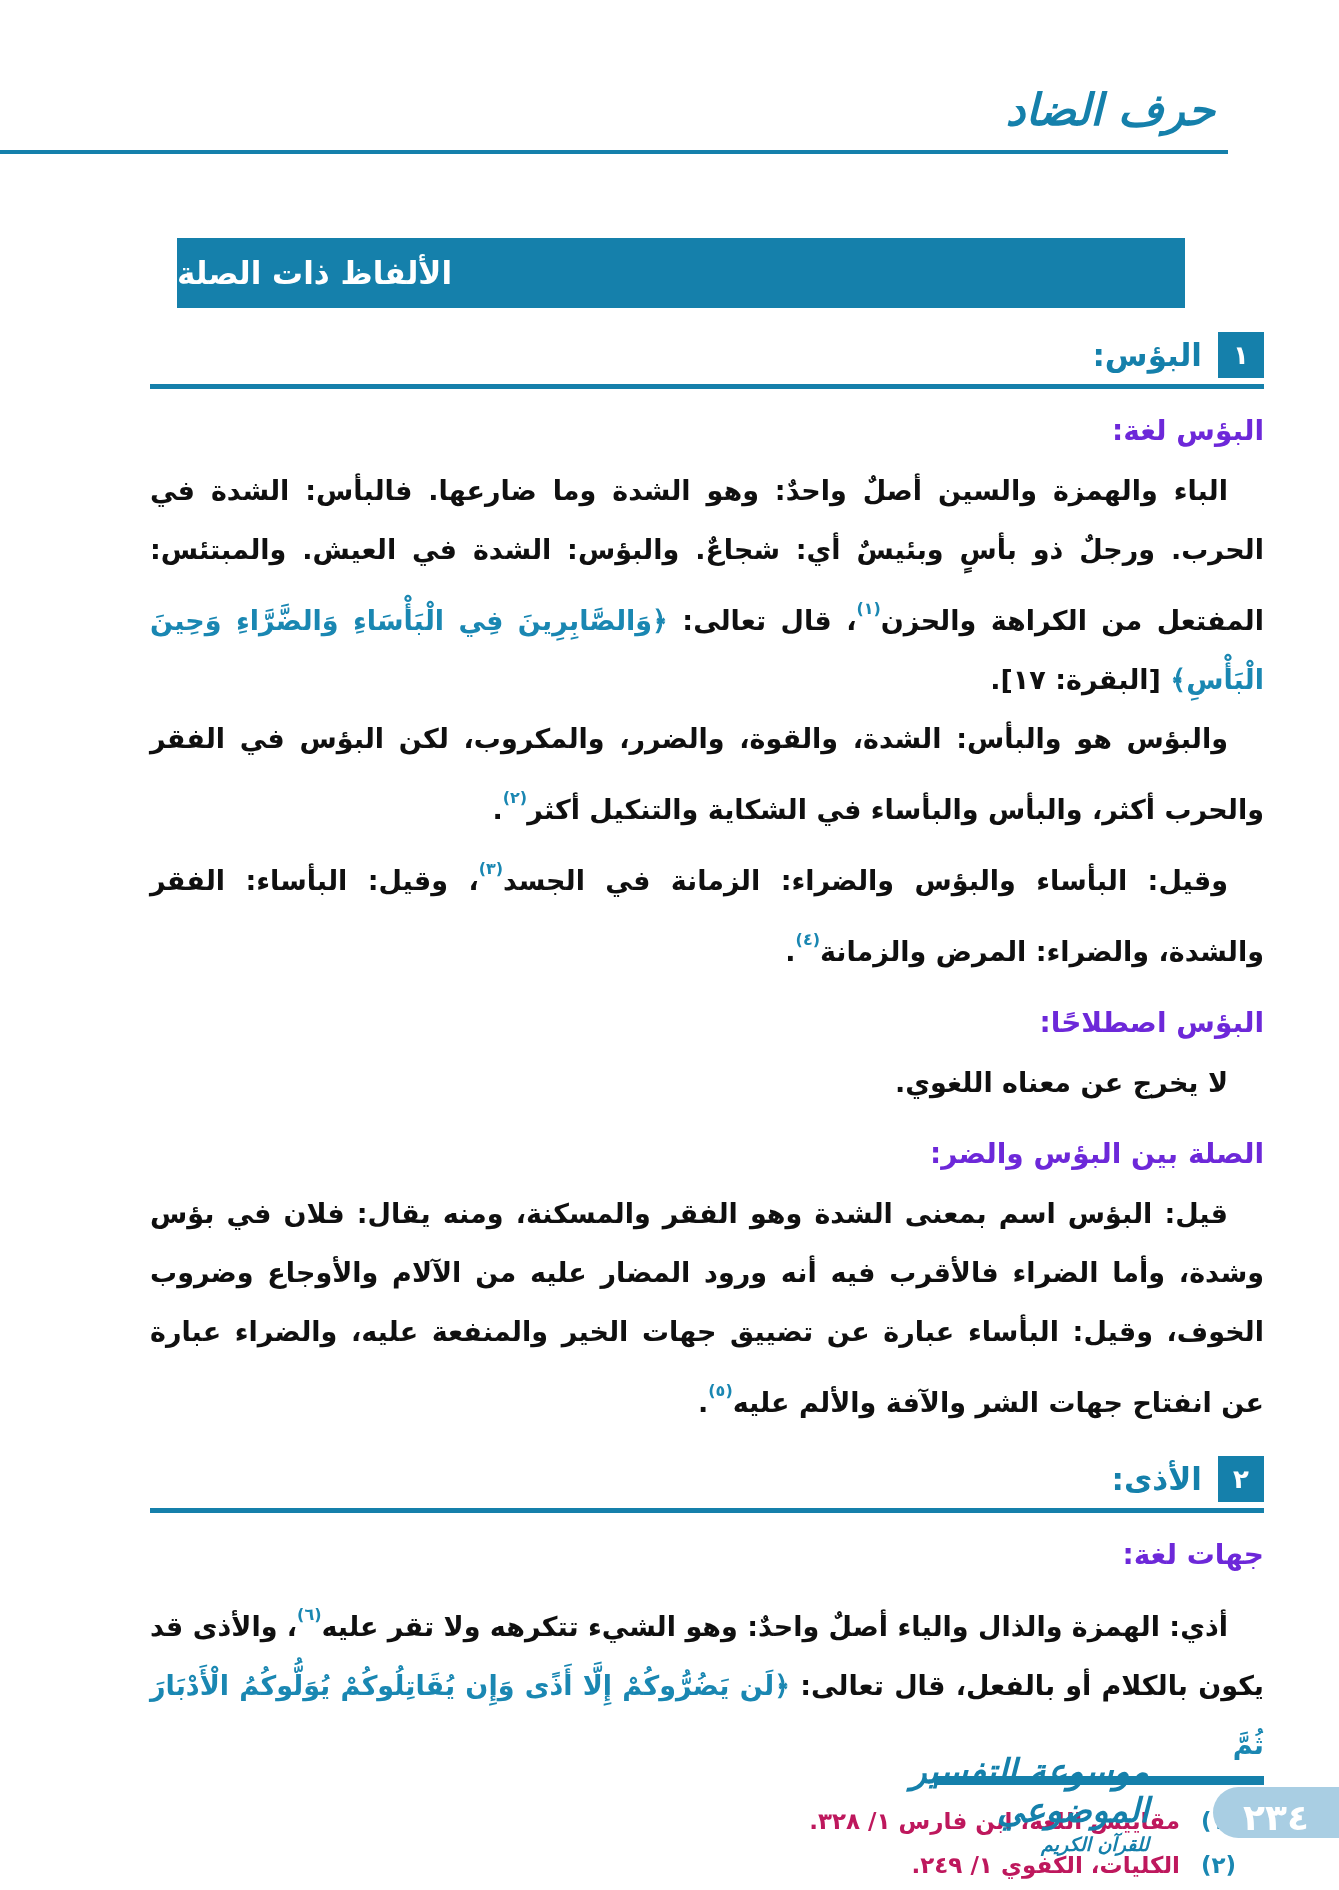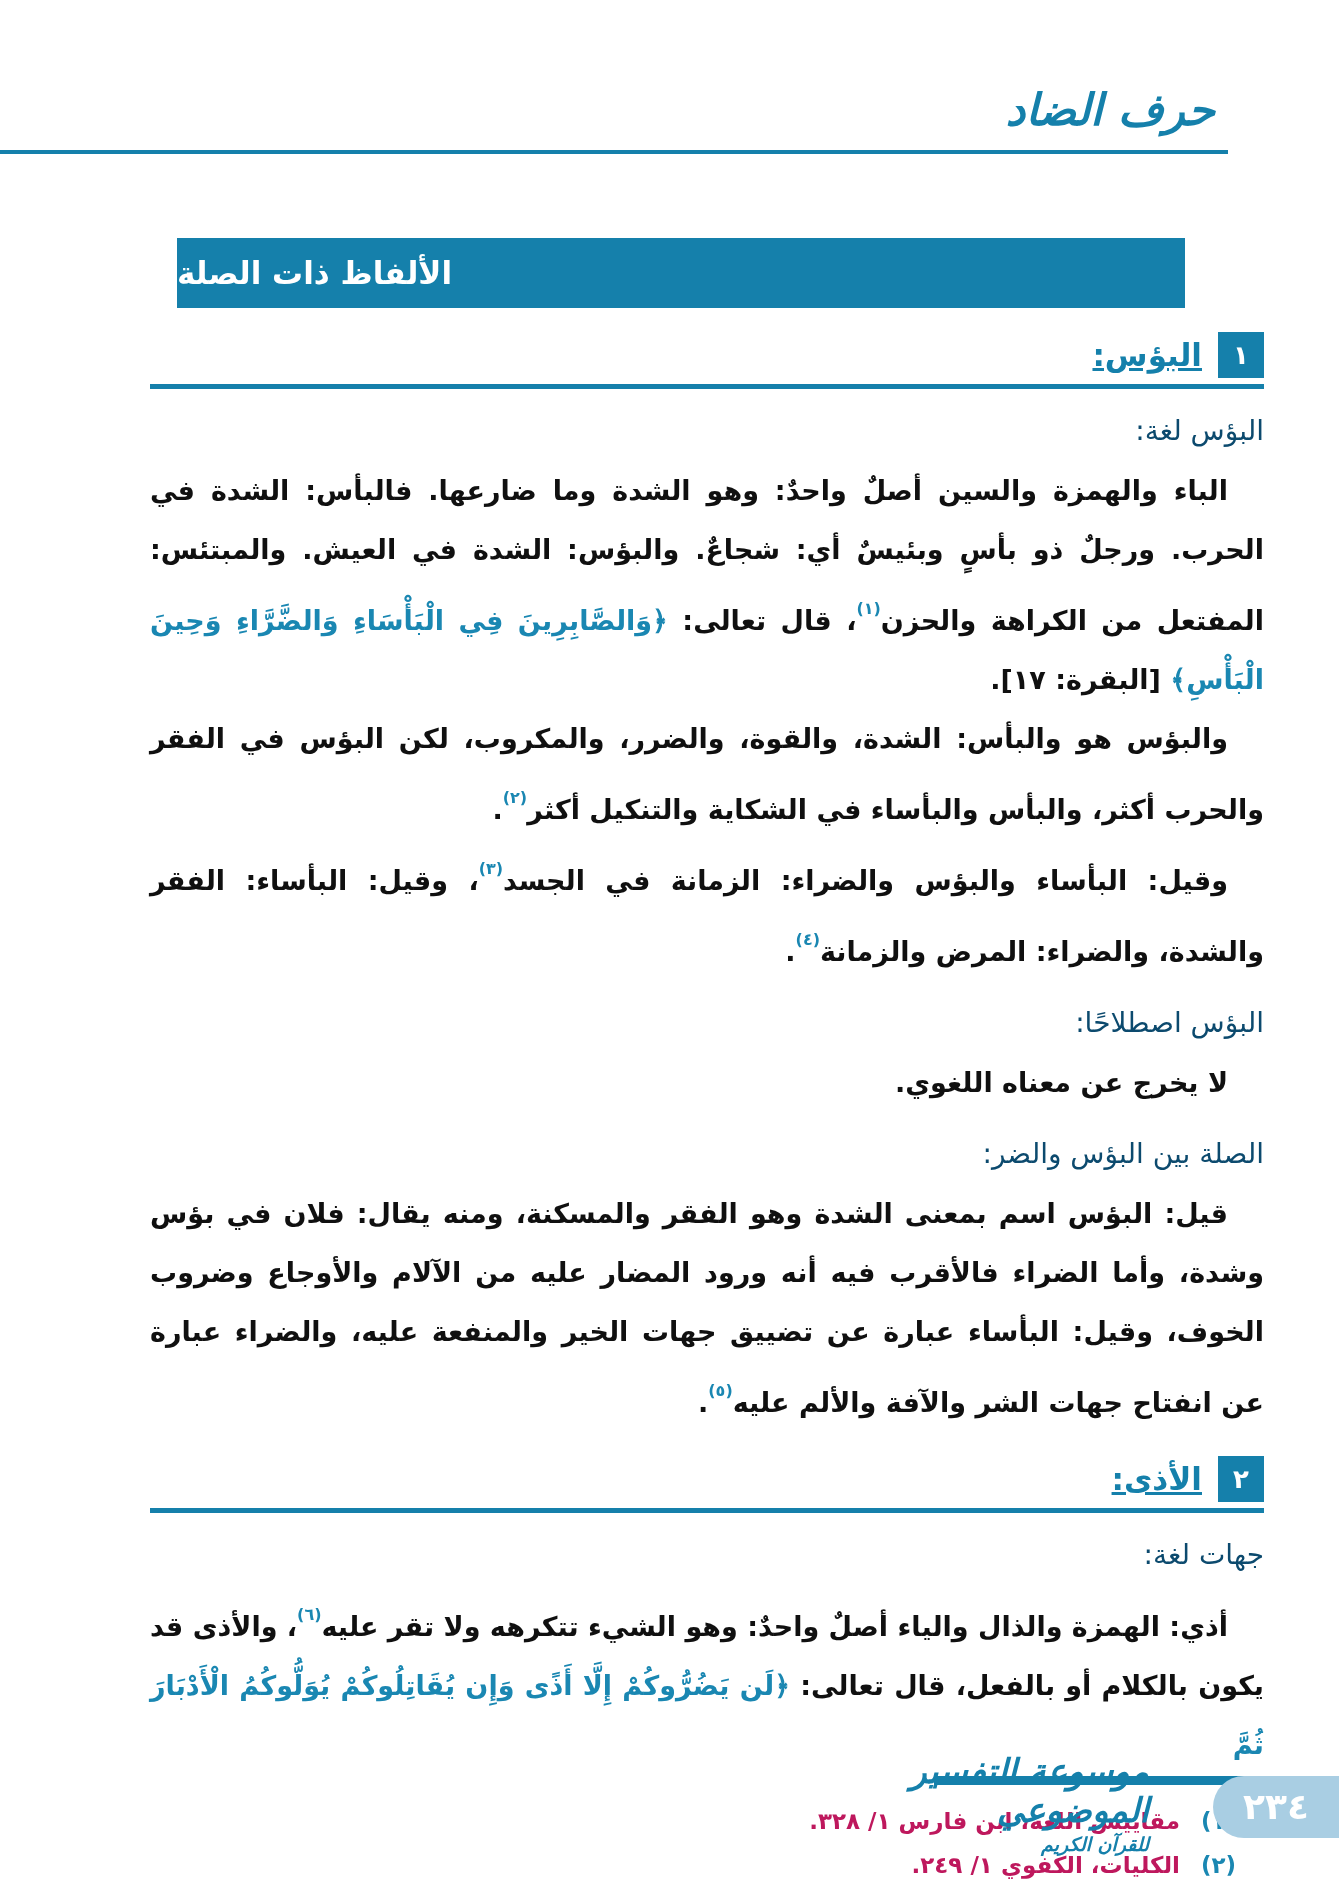--- a/index.html
+++ b/index.html
@@ -37,25 +37,25 @@
     display:flex;align-items:center;gap:16px;
     margin-top:22px;height:50px;
   }
   .sec-badge{
     width:46px;height:46px;flex:0 0 46px;
     background:#1580ab;color:#ffffff;
     font-size:26px;font-weight:700;
     display:flex;align-items:center;justify-content:center;
   }
   .sec-title{
-    color:#1580ab;font-size:31px;font-weight:700;text-decoration:underline;
+    color:#1580ab;font-size:31px;font-weight:700;
   }
   .sec-rule{height:5px;background:#1580ab;margin-top:4px;}
   .subheading{
-    color:#0c4a6e;font-size:28px;font-weight:400;
+    color:#6d28d9;font-size:28px;font-weight:700;
     margin:16px 0 4px 0;line-height:52px;
   }
   .para{
     margin:0;font-size:27px;font-weight:700;
     line-height:59px;text-align:justify;color:#101010;
   }
   .para.indent{text-indent:36px;}
   .plain{color:#101010;}
   .verse{color:#1a87b2;}
   .fnref{
@@ -79,21 +79,21 @@
     text-align:right;color:#1580ab;line-height:1.15;
   }
   .footer-logo .l1{
     font-size:34px;font-weight:800;font-style:italic;display:block;
   }
   .footer-logo .l2{
     font-size:19px;font-weight:700;font-style:italic;display:block;margin-top:4px;
   }
   .page-pill{
     position:absolute;right:0;bottom:52px;
-    width:126px;height:62px;line-height:62px;
+    width:126px;height:51px;line-height:62px;
     background:#a9cee3;color:#ffffff;
     font-size:36px;font-weight:700;text-align:center;
     border-radius:31px 0 0 31px;
   }
 </style>
 </head>
 <body>
 
 <div class="running-head">حرف الضاد</div>
 <div class="header-rule"></div>

